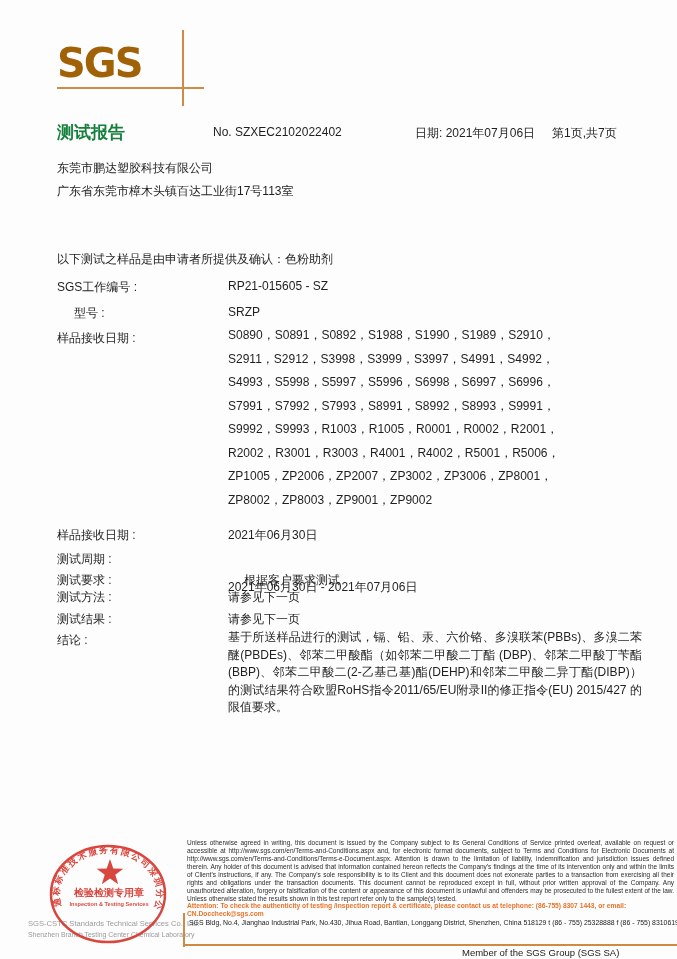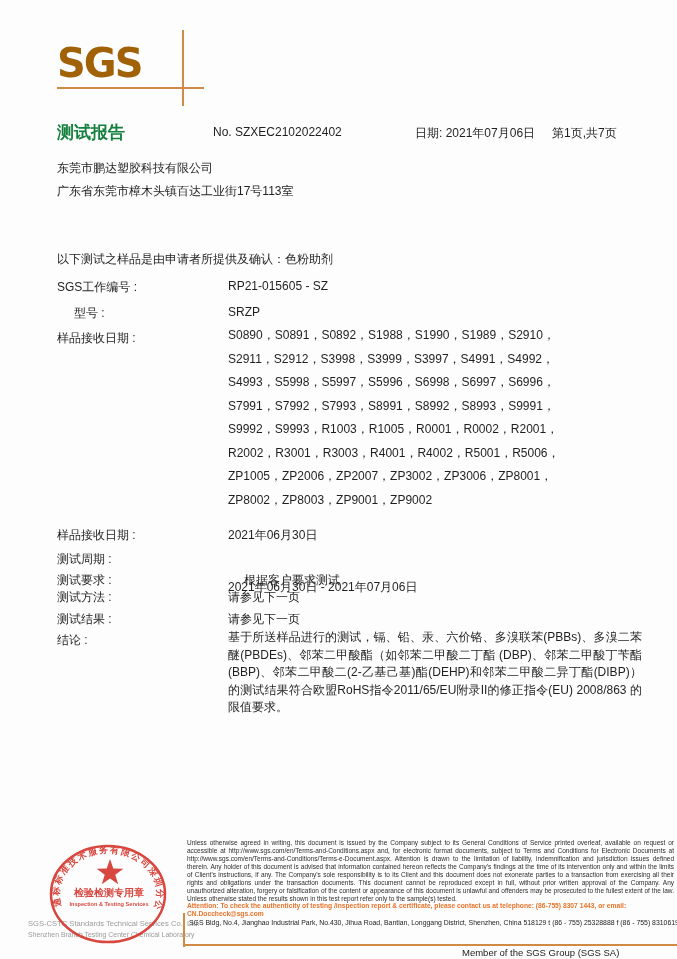--- a/index.html
+++ b/index.html
@@ -75,21 +75,21 @@
   <div class="abs label" style="left:57px;top:572px;">测试要求 :</div>
   <div class="abs value" style="left:244px;top:572px;">根据客户要求测试</div>
 
   <div class="abs label" style="left:57px;top:589px;">测试方法 :</div>
   <div class="abs value" style="left:228px;top:589px;">请参见下一页</div>
 
   <div class="abs label" style="left:57px;top:611px;">测试结果 :</div>
   <div class="abs value" style="left:228px;top:611px;">请参见下一页</div>
 
   <div class="abs label" style="left:57px;top:632px;">结论 :</div>
-  <div class="abs conclusion" style="left:228px;top:629px;">基于所送样品进行的测试，镉、铅、汞、六价铬、多溴联苯(PBBs)、多溴二苯醚(PBDEs)、邻苯二甲酸酯（如邻苯二甲酸二丁酯 (DBP)、邻苯二甲酸丁苄酯(BBP)、邻苯二甲酸二(2-乙基己基)酯(DEHP)和邻苯二甲酸二异丁酯(DIBP)）的测试结果符合欧盟RoHS指令2011/65/EU附录II的修正指令(EU) 2008/863 的限值要求。</div>
+  <div class="abs conclusion" style="left:228px;top:629px;">基于所送样品进行的测试，镉、铅、汞、六价铬、多溴联苯(PBBs)、多溴二苯醚(PBDEs)、邻苯二甲酸酯（如邻苯二甲酸二丁酯 (DBP)、邻苯二甲酸丁苄酯(BBP)、邻苯二甲酸二(2-乙基己基)酯(DEHP)和邻苯二甲酸二异丁酯(DIBP)）的测试结果符合欧盟RoHS指令2011/65/EU附录II的修正指令(EU) 2015/427 的限值要求。</div>
 
   <div class="abs grey-co" style="left:28px;top:919px;font-size:7.6px;">SGS-CSTC Standards Technical Services Co., Ltd.</div>
   <div class="abs grey-co" style="left:28px;top:931px;font-size:6.9px;">Shenzhen Branch Testing Center Chemical Laboratory</div>
 
   <svg class="abs stamp-svg" style="left:42px;top:843px;" width="135" height="108" viewBox="0 0 135 108">
     <defs>
       <path id="stamp-arc" d="M 20 65 A 49 41 0 1 1 112 65" fill="none"></path>
     </defs>
     <ellipse cx="66" cy="51" rx="57" ry="48" fill="none" stroke="#d5342b" stroke-width="2.5"></ellipse>
     <polygon fill="#d5342b" points="68,16 71.3,25.5 81.3,25.7 73.3,31.7 76.2,41.3 68,35.6 59.8,41.3 62.7,31.7 54.7,25.7 64.7,25.5"></polygon>

